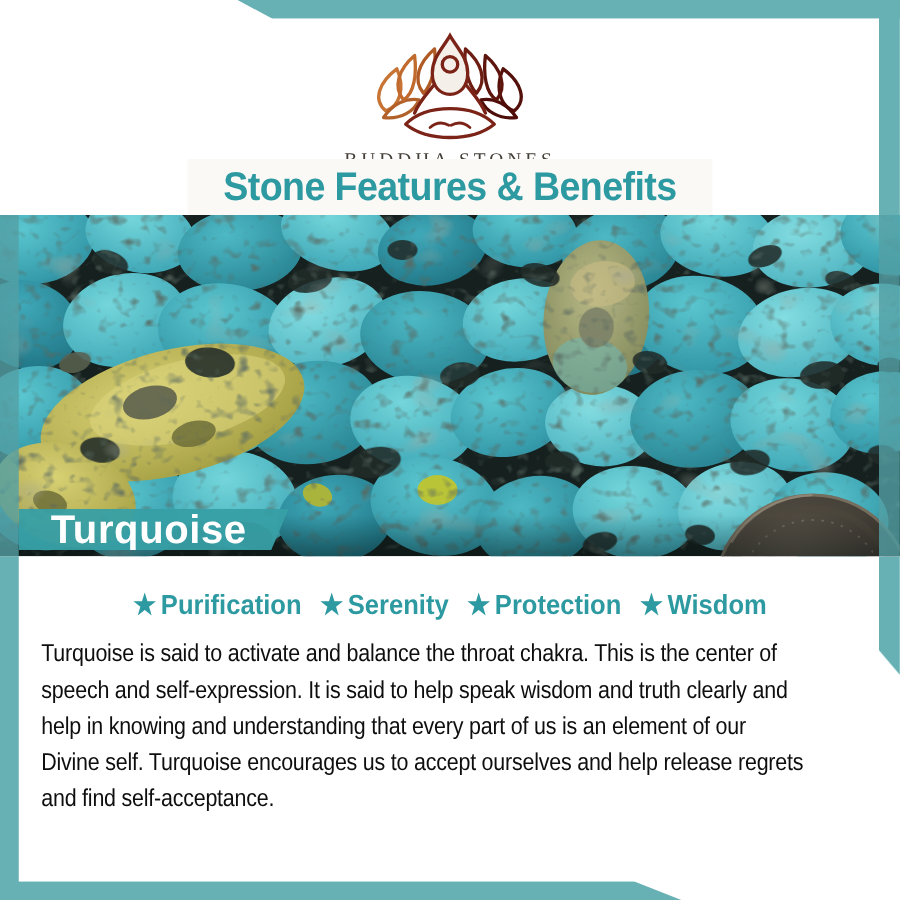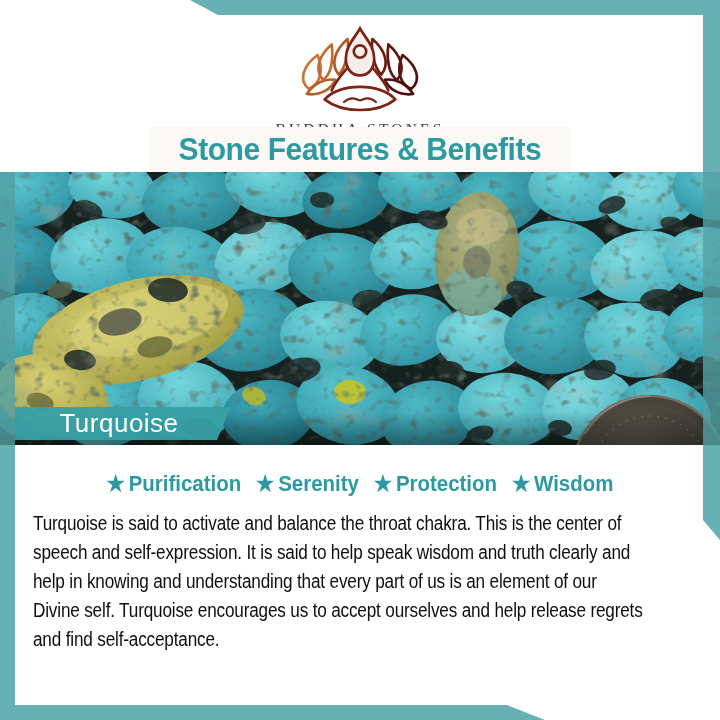--- a/index.html
+++ b/index.html
@@ -30,21 +30,21 @@
   .rib-left-photo{left:0;top:172px;width:15px;height:273px;background:rgba(84,160,165,0.8);}
   .rib-left-solid{left:0;top:445px;width:15px;height:275px;}
   .rib-bottom{left:0;top:705px;width:545px;height:15px;
       clip-path:polygon(0 0,507px 0,545px 15px,0 15px);}
 
   
   .badge{position:absolute;left:15px;top:407px;width:216px;height:33px;z-index:4;
       background:rgba(55,159,165,0.95);
       clip-path:polygon(0 0,216px 0,202px 33px,0 33px);
       display:flex;align-items:center;justify-content:center;}
-  .badge span{color:#fff;font-size:26px;font-weight:normal;letter-spacing:0.5px;
+  .badge span{color:#fff;font-size:32px;font-weight:bold;letter-spacing:0.5px;
       transform:translateX(-4px);}
 
   
   .panel{position:absolute;left:18px;top:457px;width:684px;height:246px;
       background:#ffffff;z-index:2;}
   .features{position:absolute;left:0;top:471px;width:720px;z-index:3;
       display:flex;justify-content:center;align-items:center;gap:16px;
       font-size:22px;font-weight:bold;color:#2d99a1;transform:scaleX(0.93);}
   .feature{display:flex;align-items:center;gap:4px;white-space:nowrap;}
   .feature .star{font-size:22px;}

